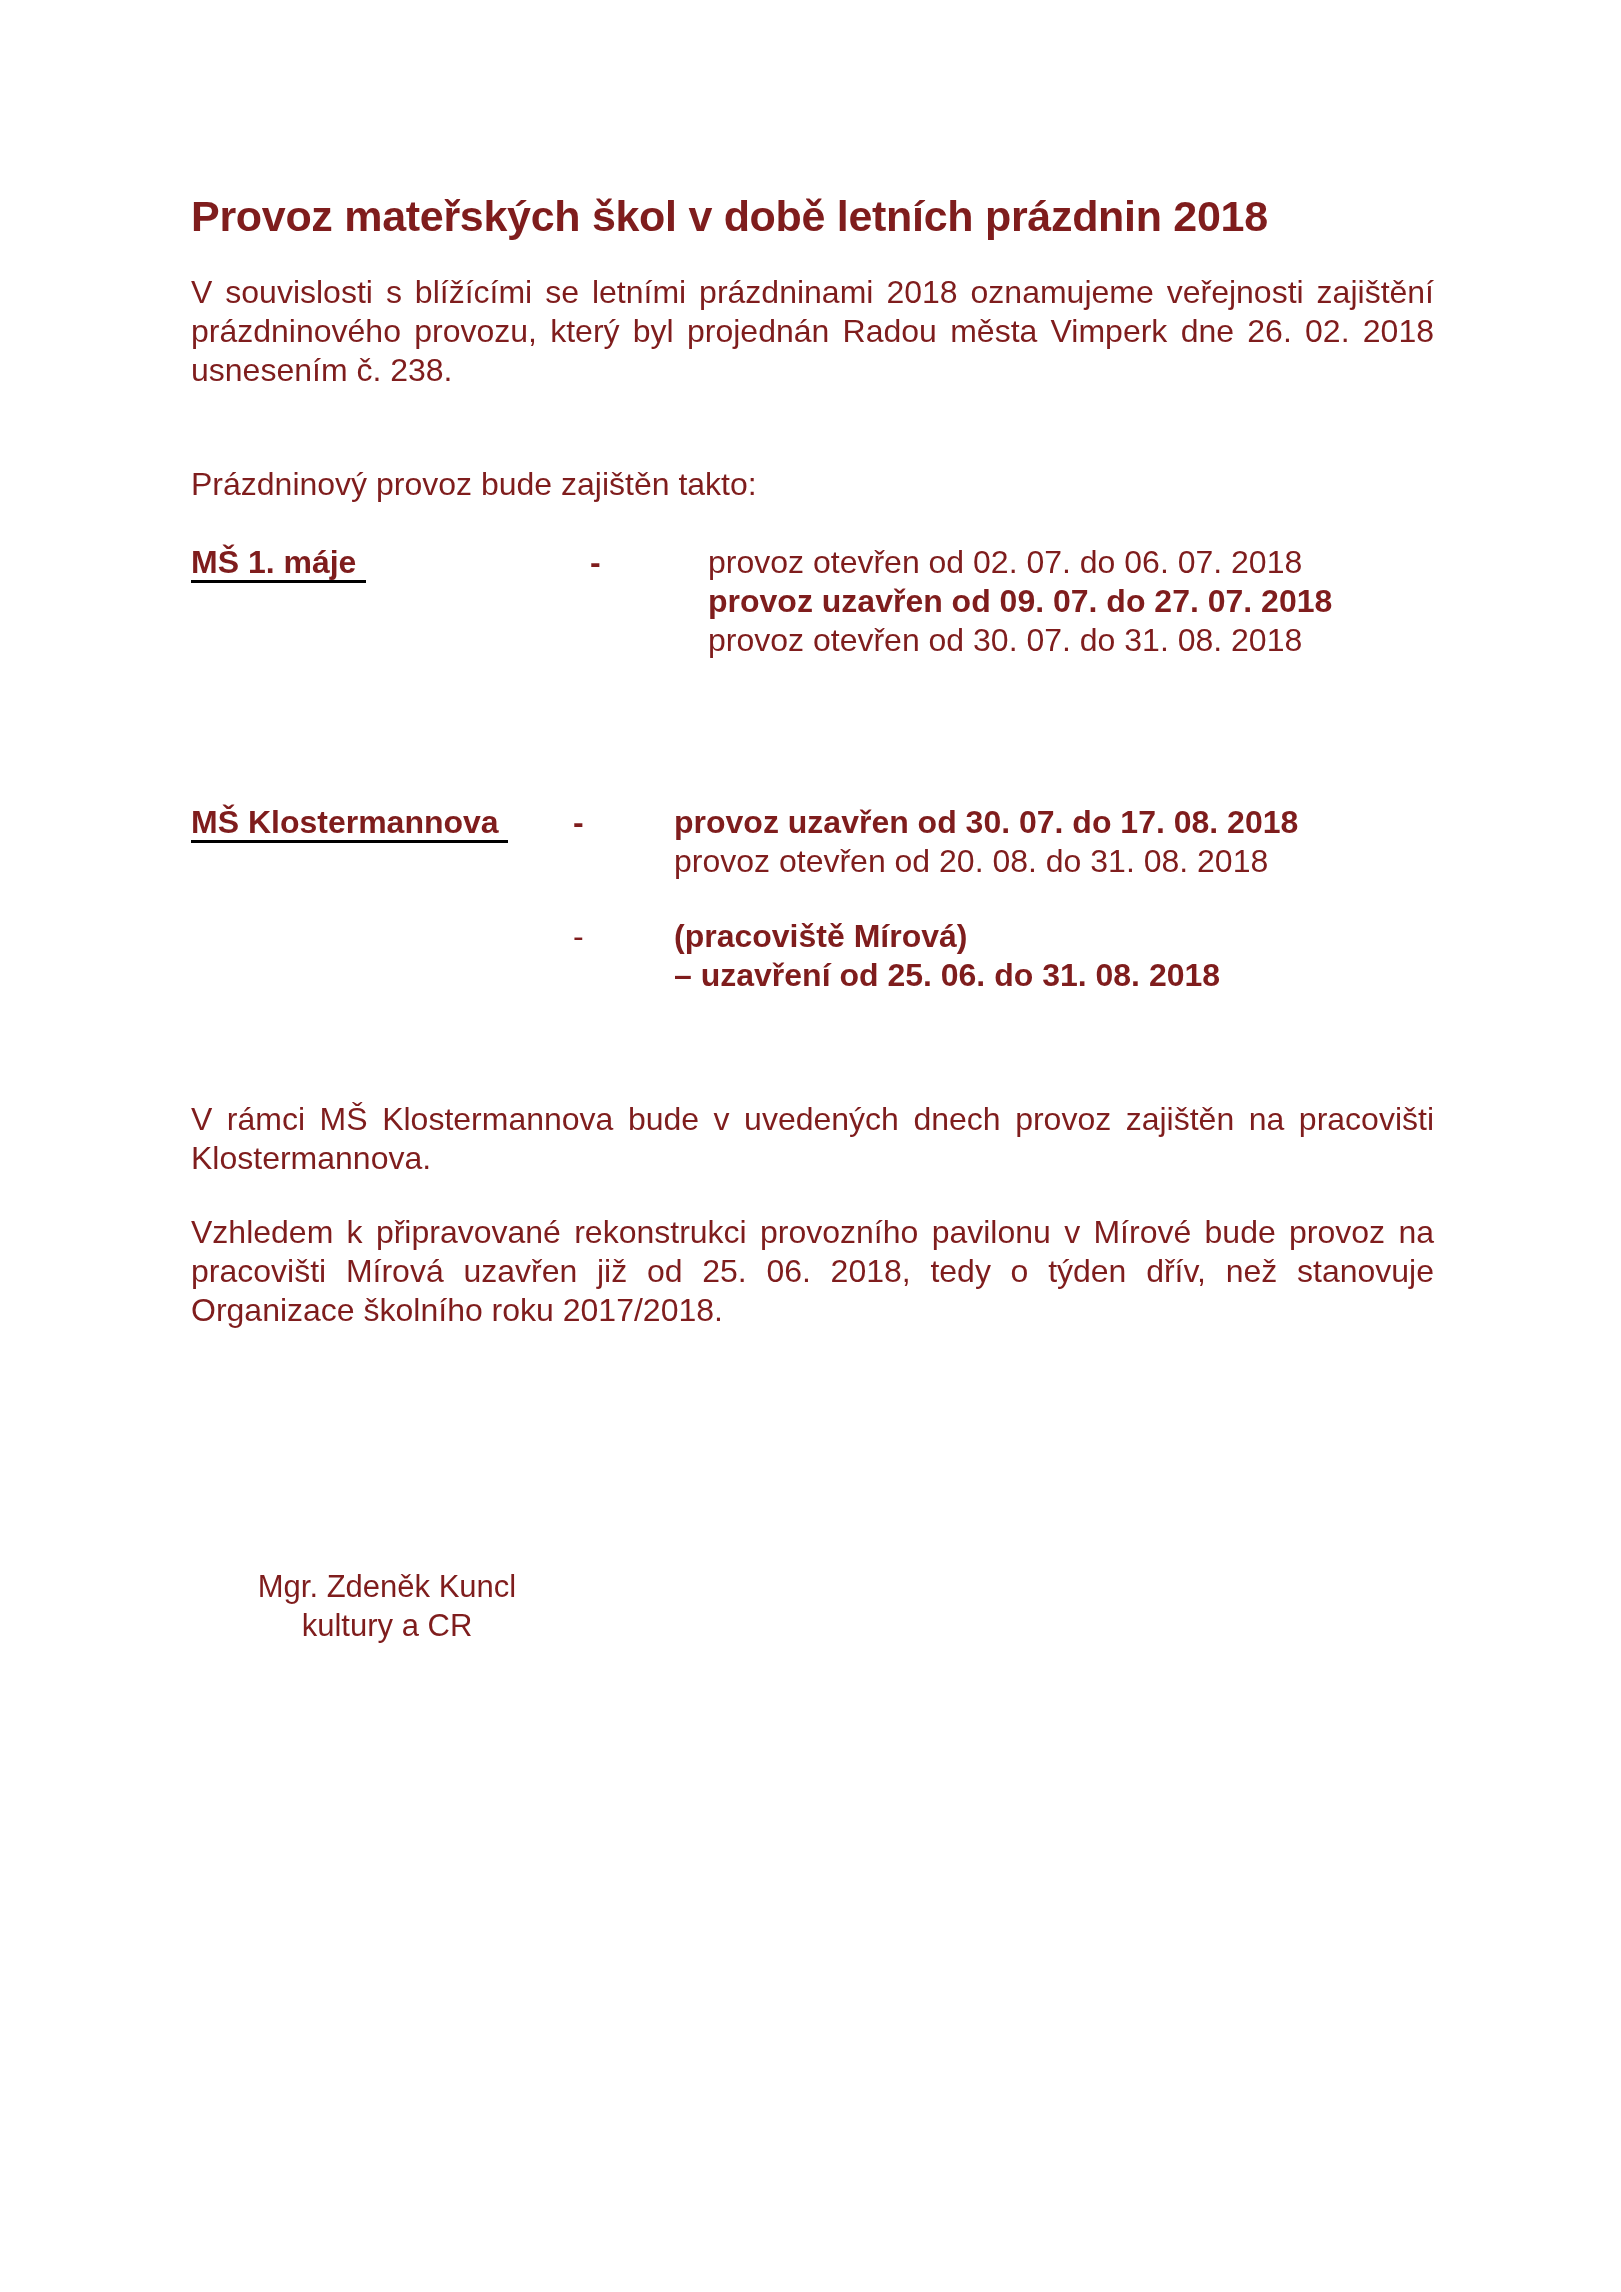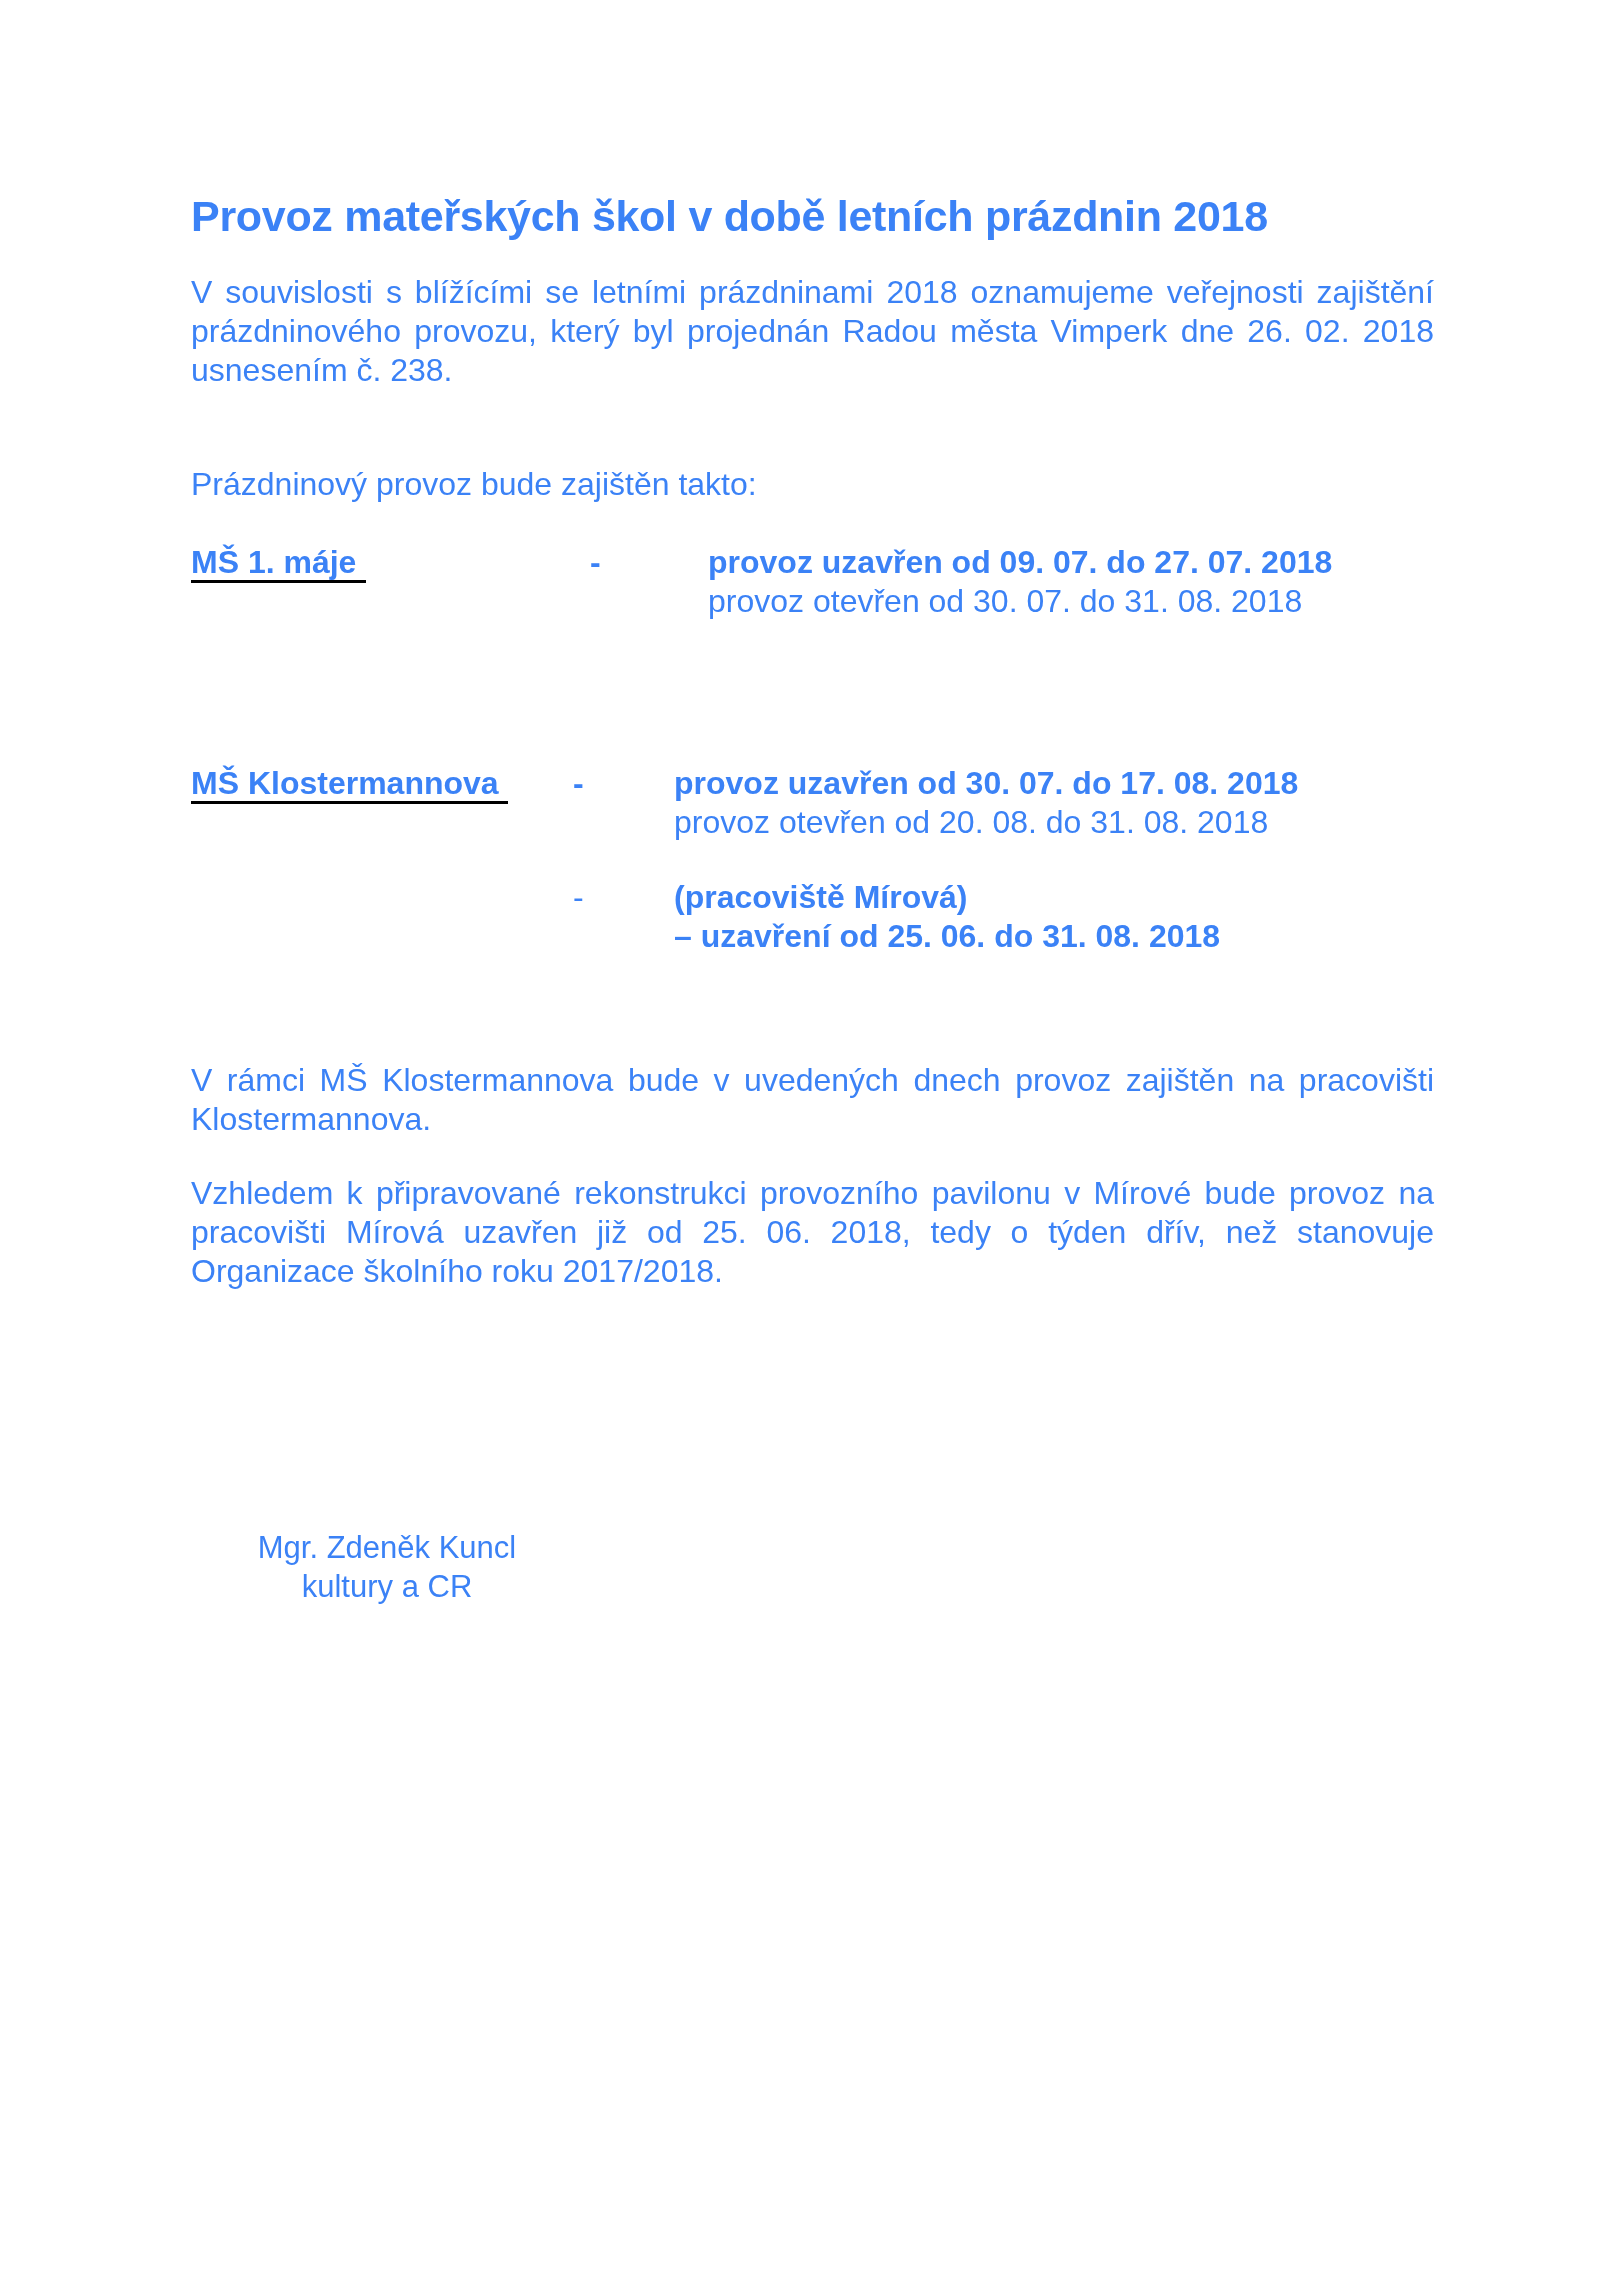--- a/index.html
+++ b/index.html
@@ -5,21 +5,21 @@
   * { margin: 0; padding: 0; box-sizing: border-box; }
   html, body { background: #e8e8e8; }
   body { font-family: "Liberation Sans", sans-serif; }
 
   .page {
     position: relative;
     width: 1621px;
     height: 2293px;
     margin: 0 auto;
     background: #ffffff;
-    color: #3b82f6;
+    color: #7f1d1d;
     overflow: hidden;
   }
 
   .content {
     padding: 191px 187px 0 191px;   
   }
 
   .doc-title {
     font-size: 43px;
     font-weight: bold;
@@ -95,20 +95,21 @@
     </div>
 
     <div class="schedule-heading">Prázdninový provoz bude zajištěn takto:</div>
 
     <div class="sched-row first-school">
       <div class="sched-label">
         <span class="school-name">MŠ 1. máje</span>
       </div>
       <div class="sched-dash">-</div>
       <div class="sched-lines">
+        <div>provoz otevřen od 02. 07. do 06. 07. 2018</div>
         <div class="bold-line">provoz uzavřen od 09. 07. do 27. 07. 2018</div>
         <div>provoz otevřen od 30. 07. do 31. 08. 2018</div>
       </div>
     </div>
 
     <div class="sched-row second-school">
       <div class="sched-label">
         <span class="school-name">MŠ Klostermannova</span>
       </div>
       <div class="sched-dash">-</div>

